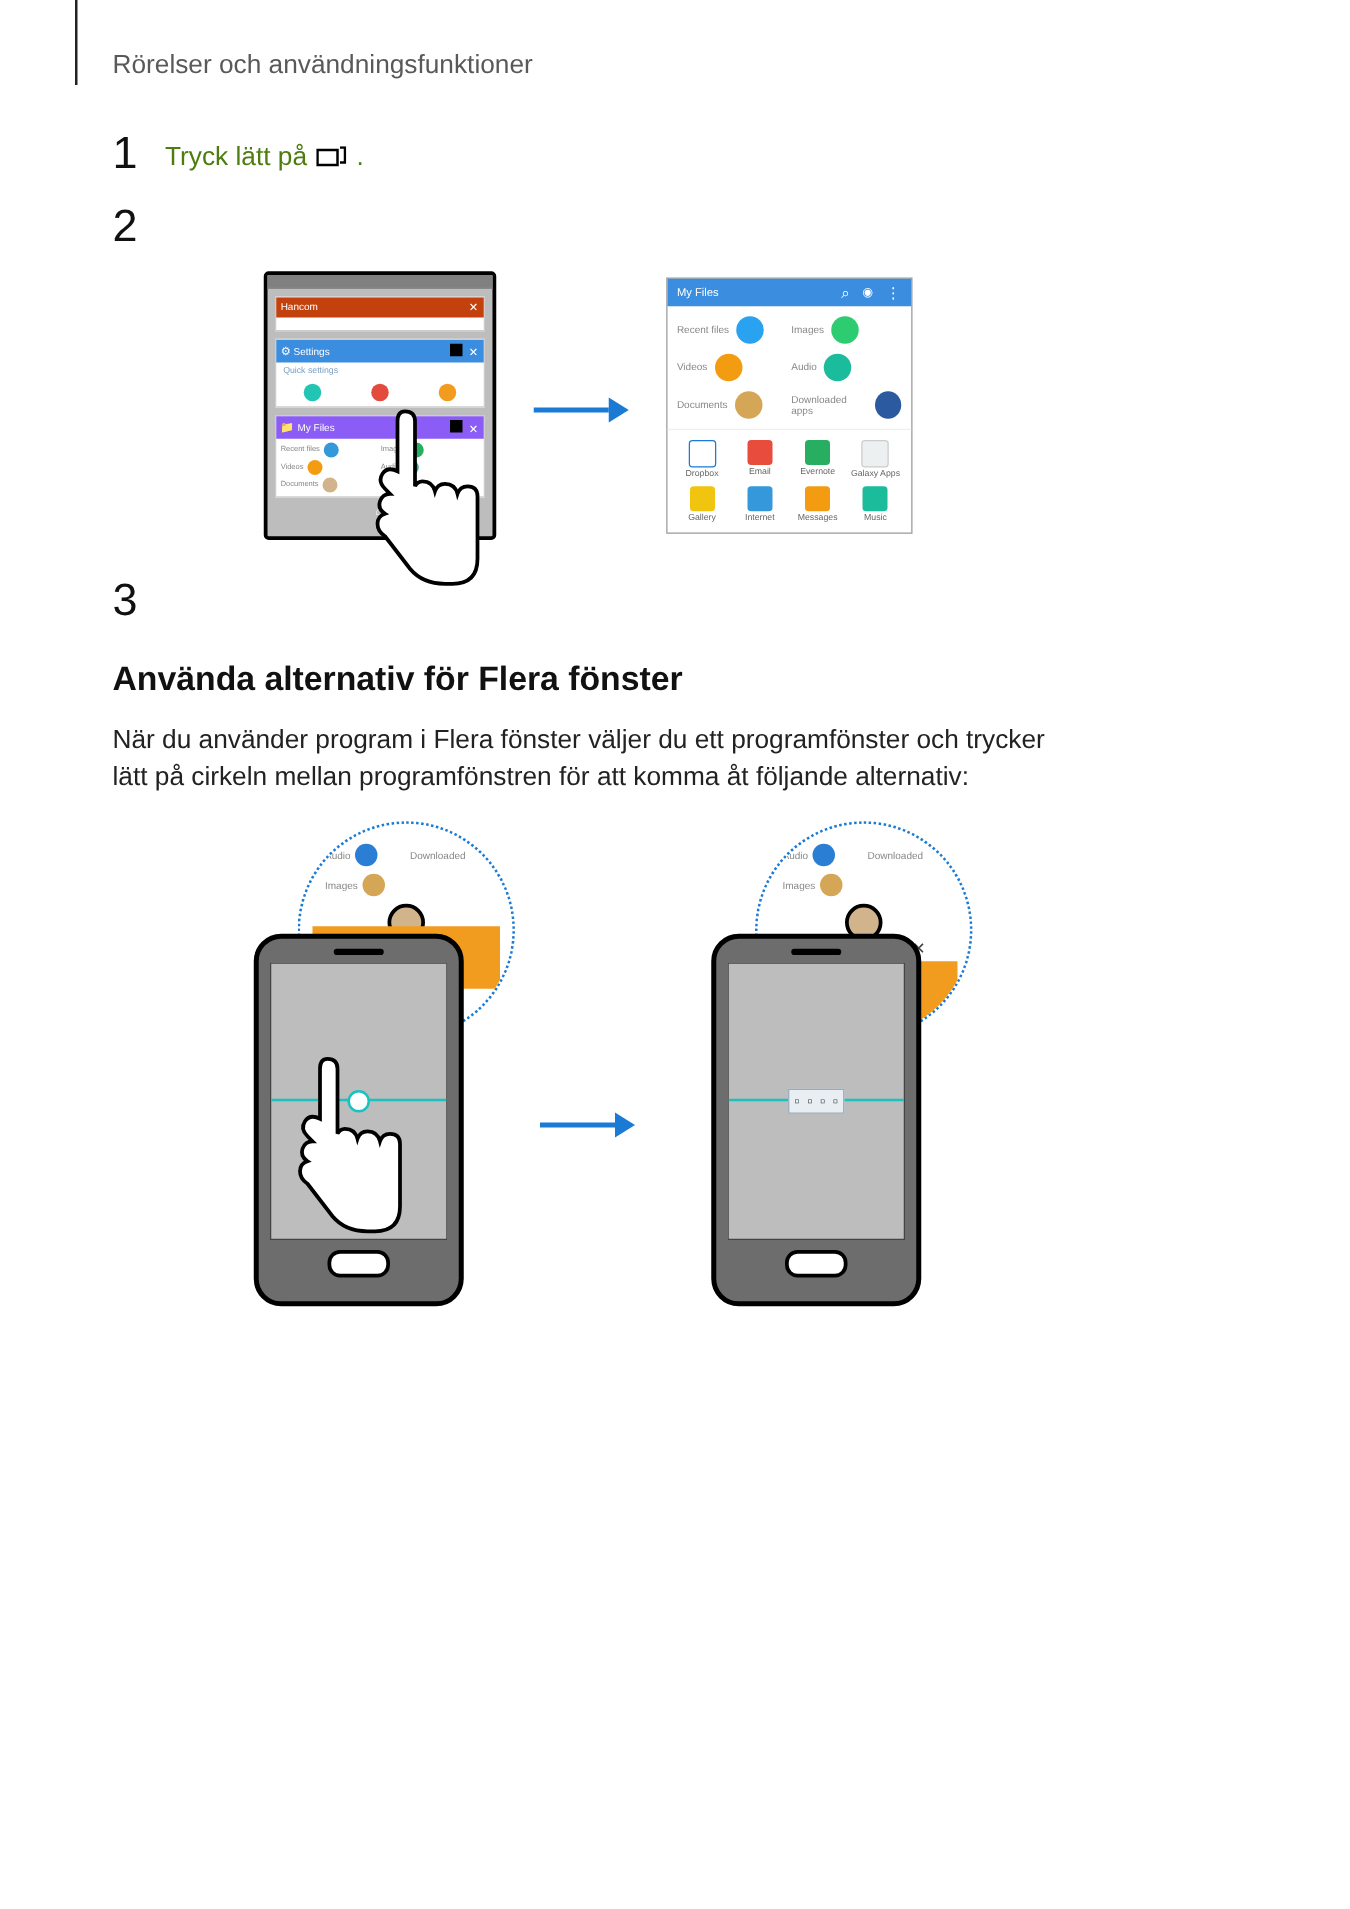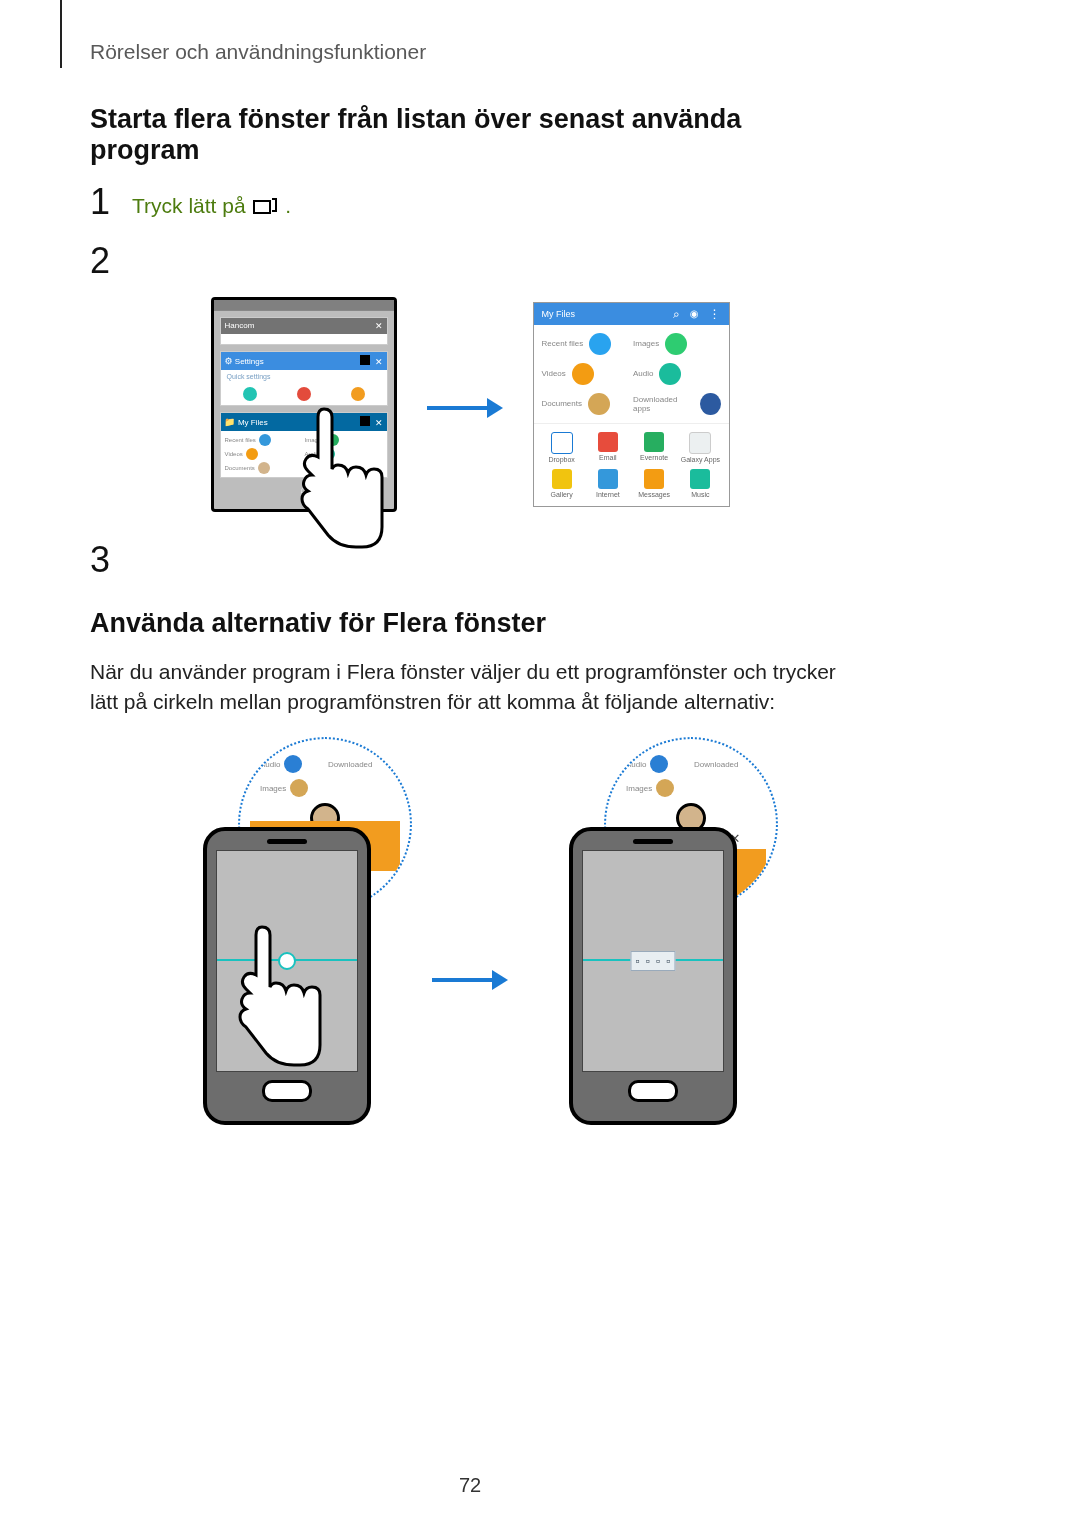--- a/index.html
+++ b/index.html
@@ -122,23 +122,23 @@
     border: 1px solid #ccc;
     font-size: 8px;
   }
   .card-head {
     display:flex;
     align-items: center;
     padding:3px 4px;
     color:#fff;
     justify-content: space-between;
   }
-  .card-head.red { background:#737373;}
+  .card-head.red { background:#c2410c;}
   .card-head.blue { background:#3b8de0;}
-  .card-head.orange { background:#0369a1;text-align:center;}
+  .card-head.orange { background:#8b5cf6;text-align:center;}
   .card-body-row {
     display:flex;
     justify-content: space-around;
     padding:4px 2px;
   }
   .dot { width:14px;height:14px;border-radius:50%; }
   .dot.teal{background:#22c4b3;}
   .dot.red{background:#e34b3c;}
   .dot.orange{background:#f29c1f;}
   .file-grid {
@@ -281,21 +281,20 @@
   }
 </style>
 </head>
 <body>
 
 <div class="page">
   <div class="side-rule"></div>
 
   <div class="breadcrumb">Rörelser och användningsfunktioner</div>
 
-  <h2 class="section">Starta flera fönster från listan över senast använda program</h2>
 
   <div class="step">
     <div class="step-num">1</div>
     <div class="step-text">
       <span>Tryck lätt på </span>
       <span class="inline-icon">
         <svg width="24" height="18" viewBox="0 0 24 18">
           <rect x="1" y="3" width="16" height="12" fill="none" stroke="#000" stroke-width="2"></rect>
           <path d="M19 1 h4 v12 h-4" fill="none" stroke="#000" stroke-width="2"></path>
         </svg>
@@ -543,14 +542,13 @@
             <span>▫</span>
             <span>▫</span>
             <span>▫</span>
           </div>
         </div>
         <div class="homebtn"></div>
       </div>
     </div>
   </div>
 
-  <div class="page-num">72</div>
 </div>
 
 </body></html>

